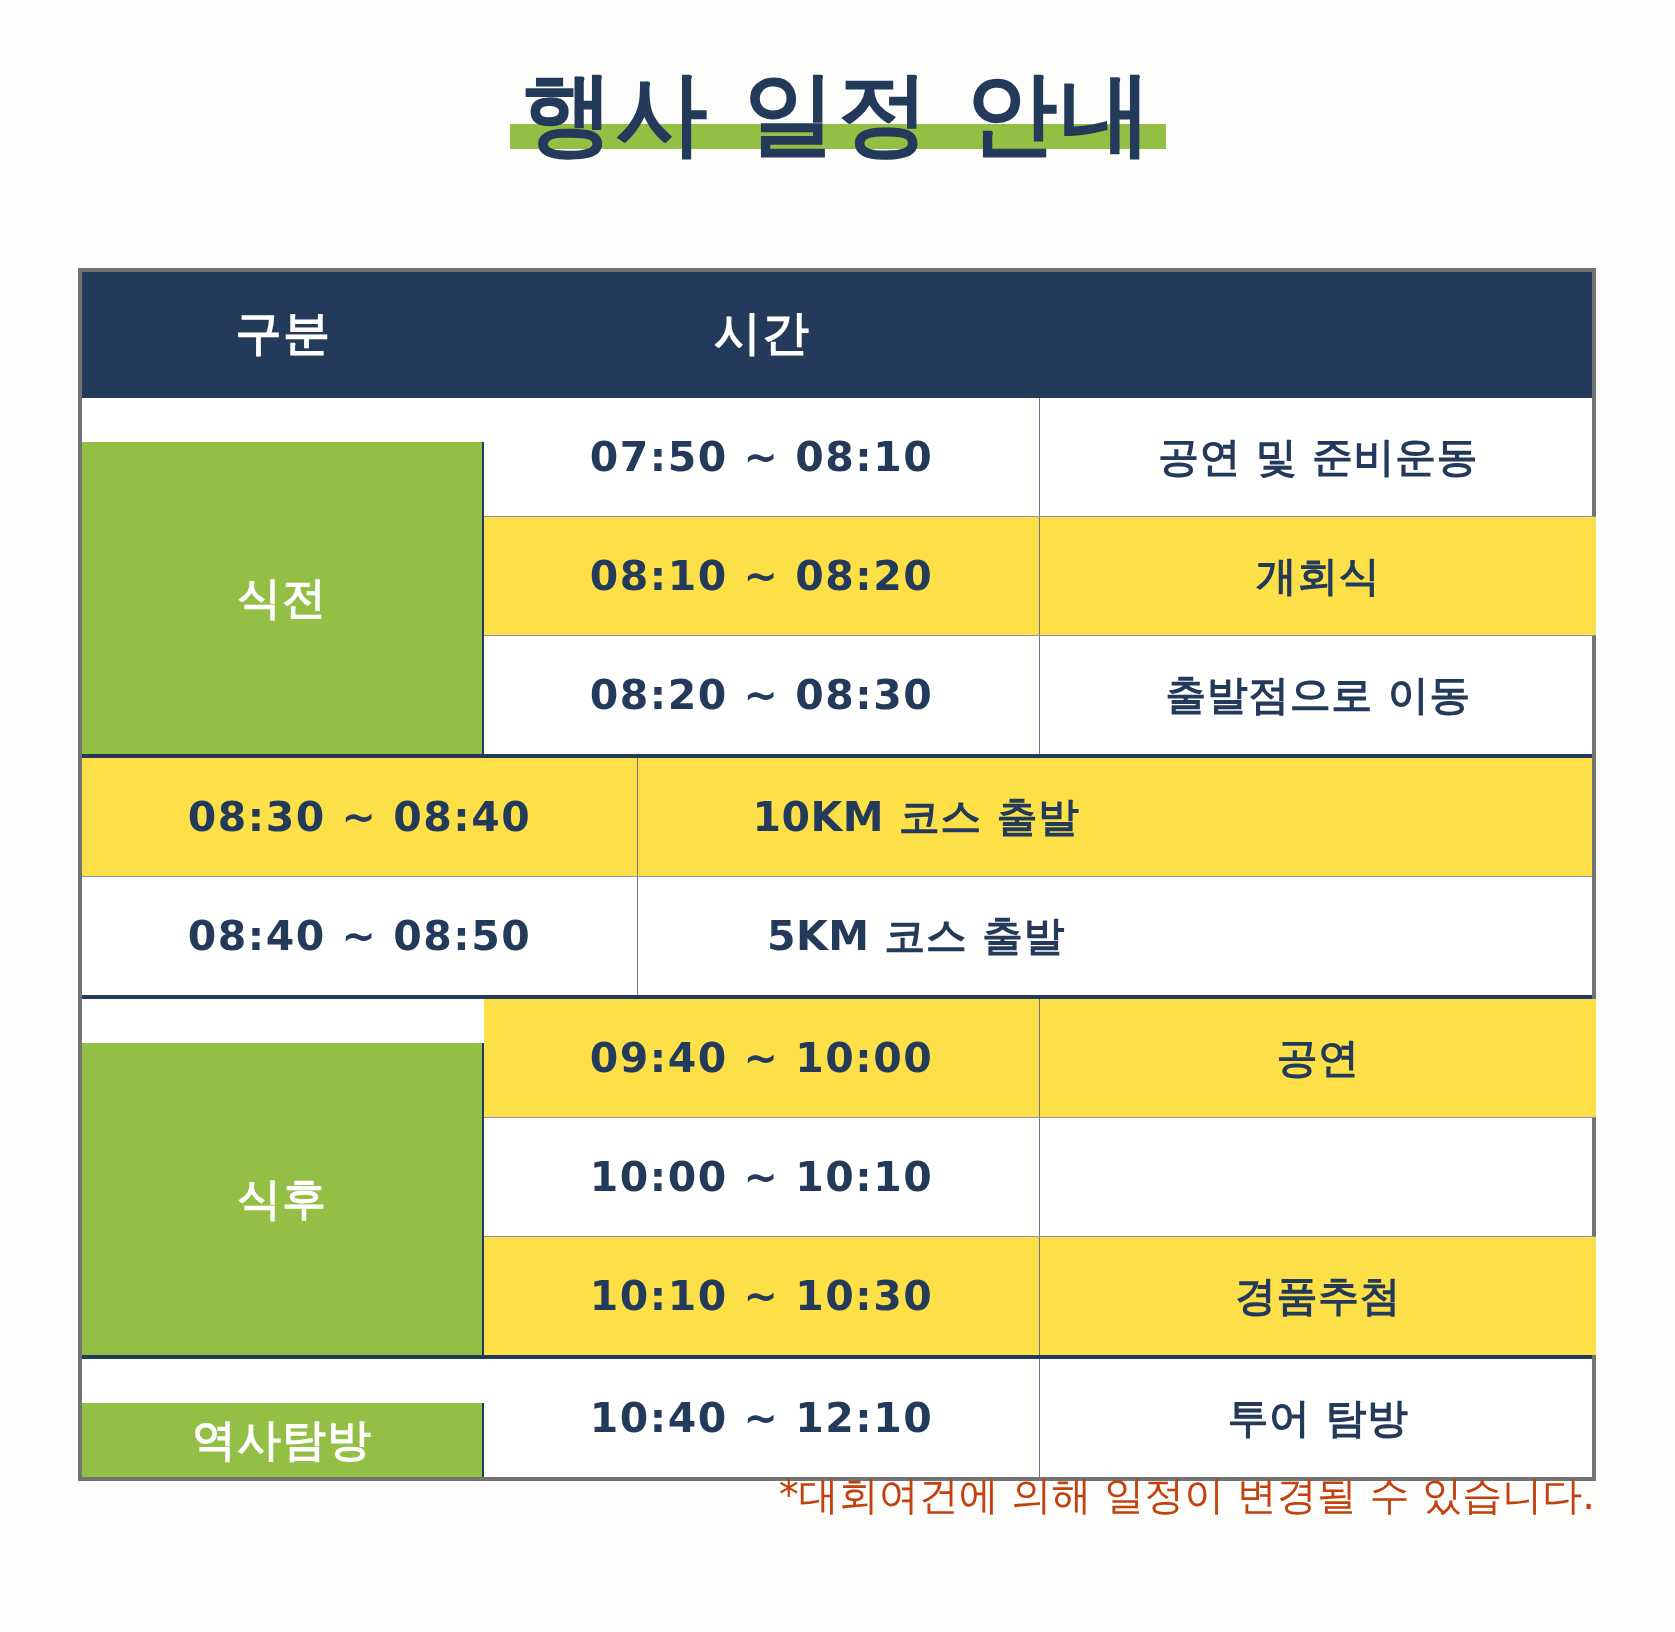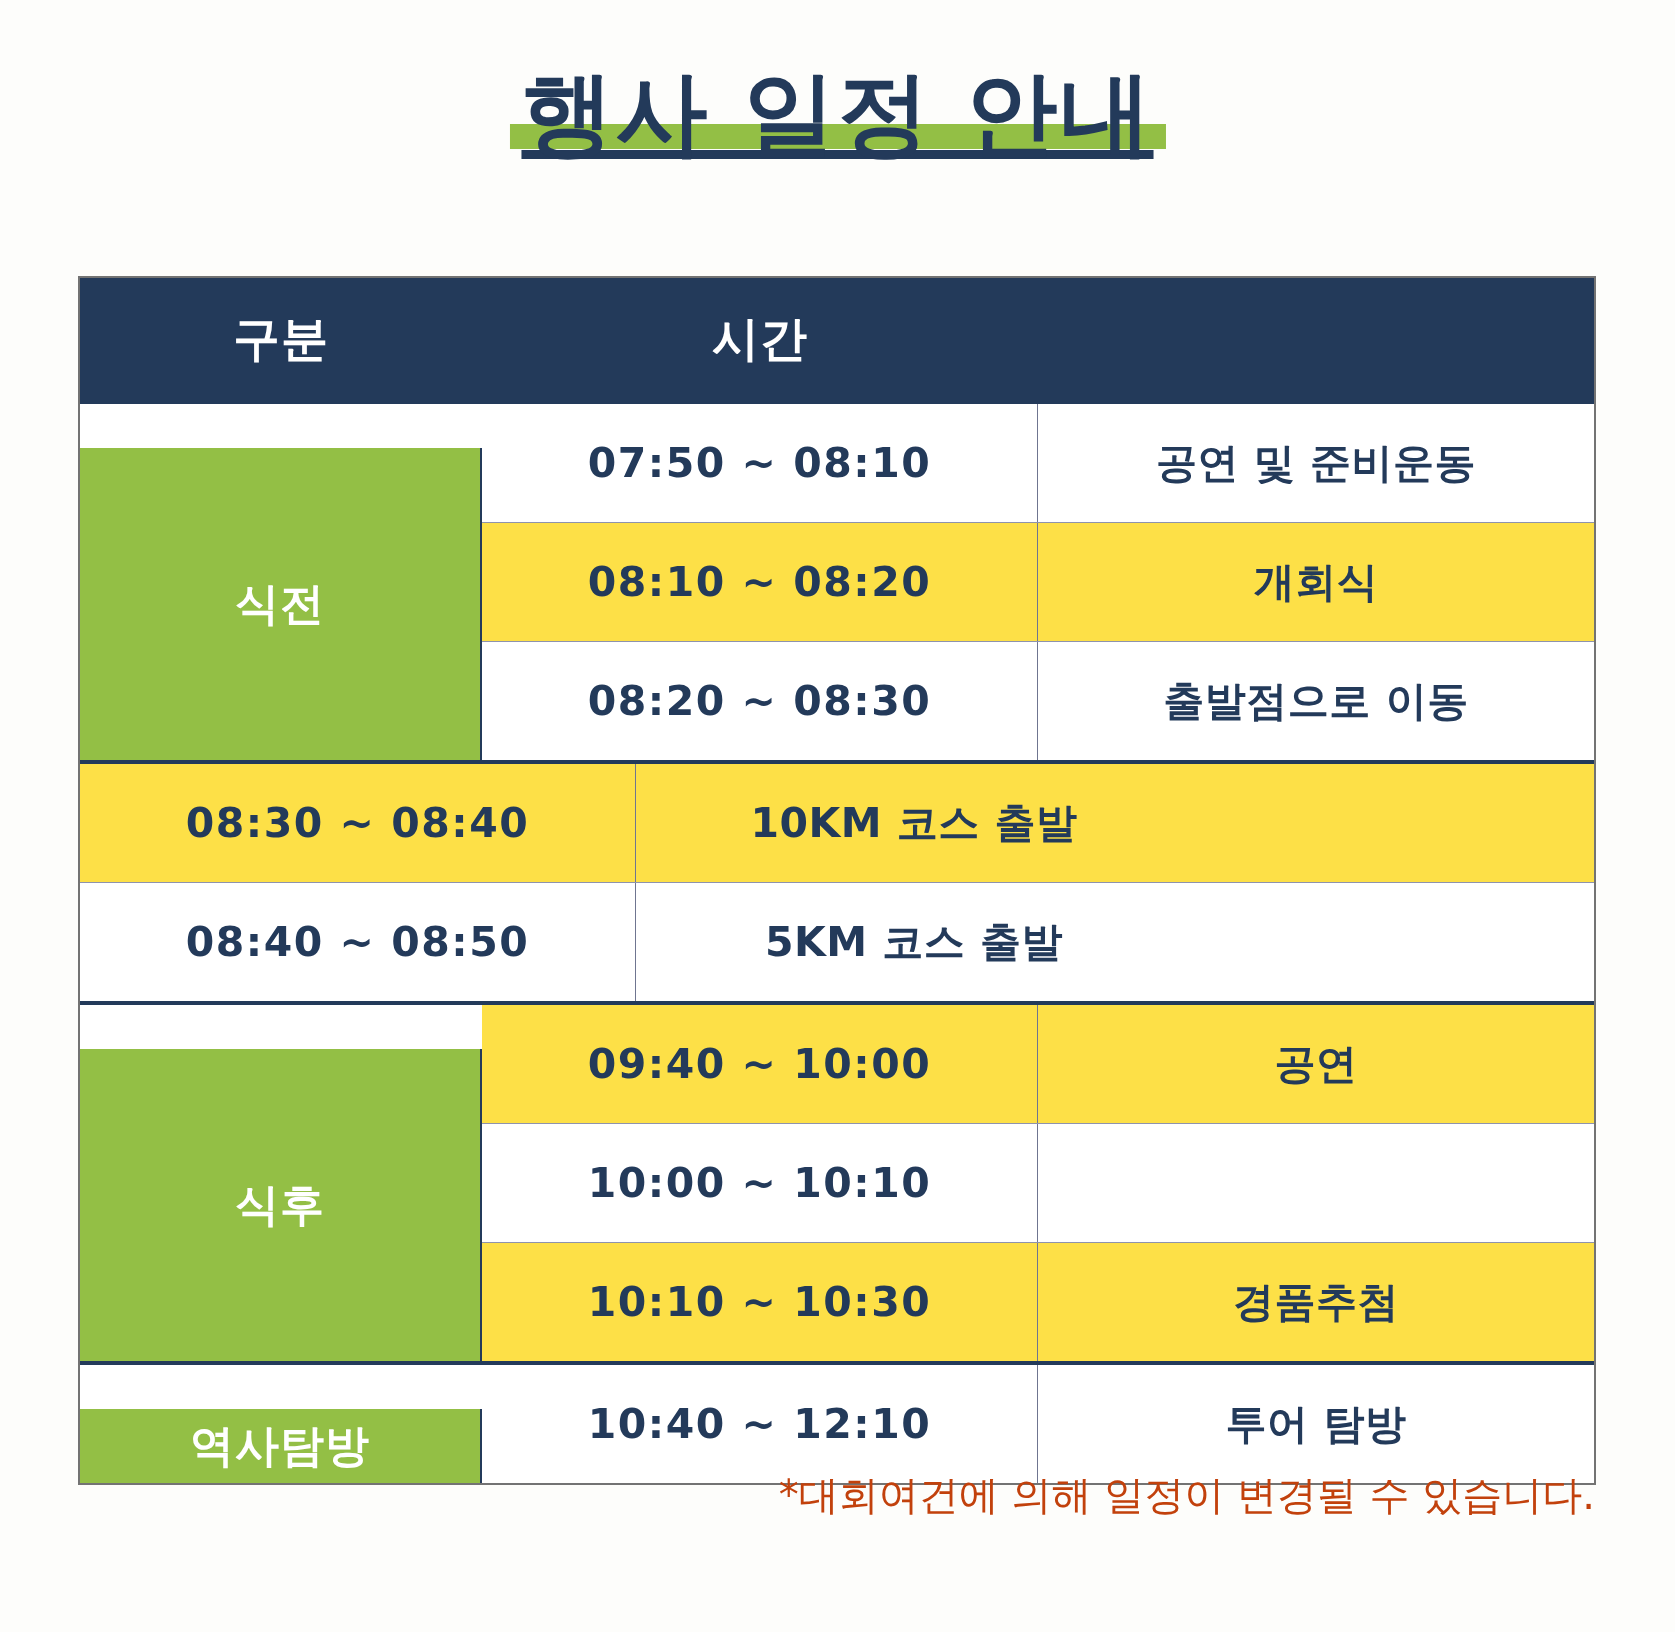--- a/index.html
+++ b/index.html
@@ -42,30 +42,29 @@
     position: relative;
     z-index: 1;
     margin: 0;
     padding: 0 18px;
     font-size: 92px;
     line-height: 1.12;
     font-weight: 800;
     letter-spacing: 2px;
     color: #233a5a;
     white-space: nowrap;
-    text-decoration: underline;
   }
 
   
   .schedule-table {
     position: absolute;
     left: 78px;
-    top: 276px;
+    top: 268px;
     width: 1518px;
-    border: 2px solid #737373;
+    border: 4px solid #737373;
     border-collapse: separate;
     box-sizing: border-box;
     background: #ffffff;
   }
   .thead-row {
     display: flex;
     background: #233a5a;
     height: 122px;
   }
   .th {

